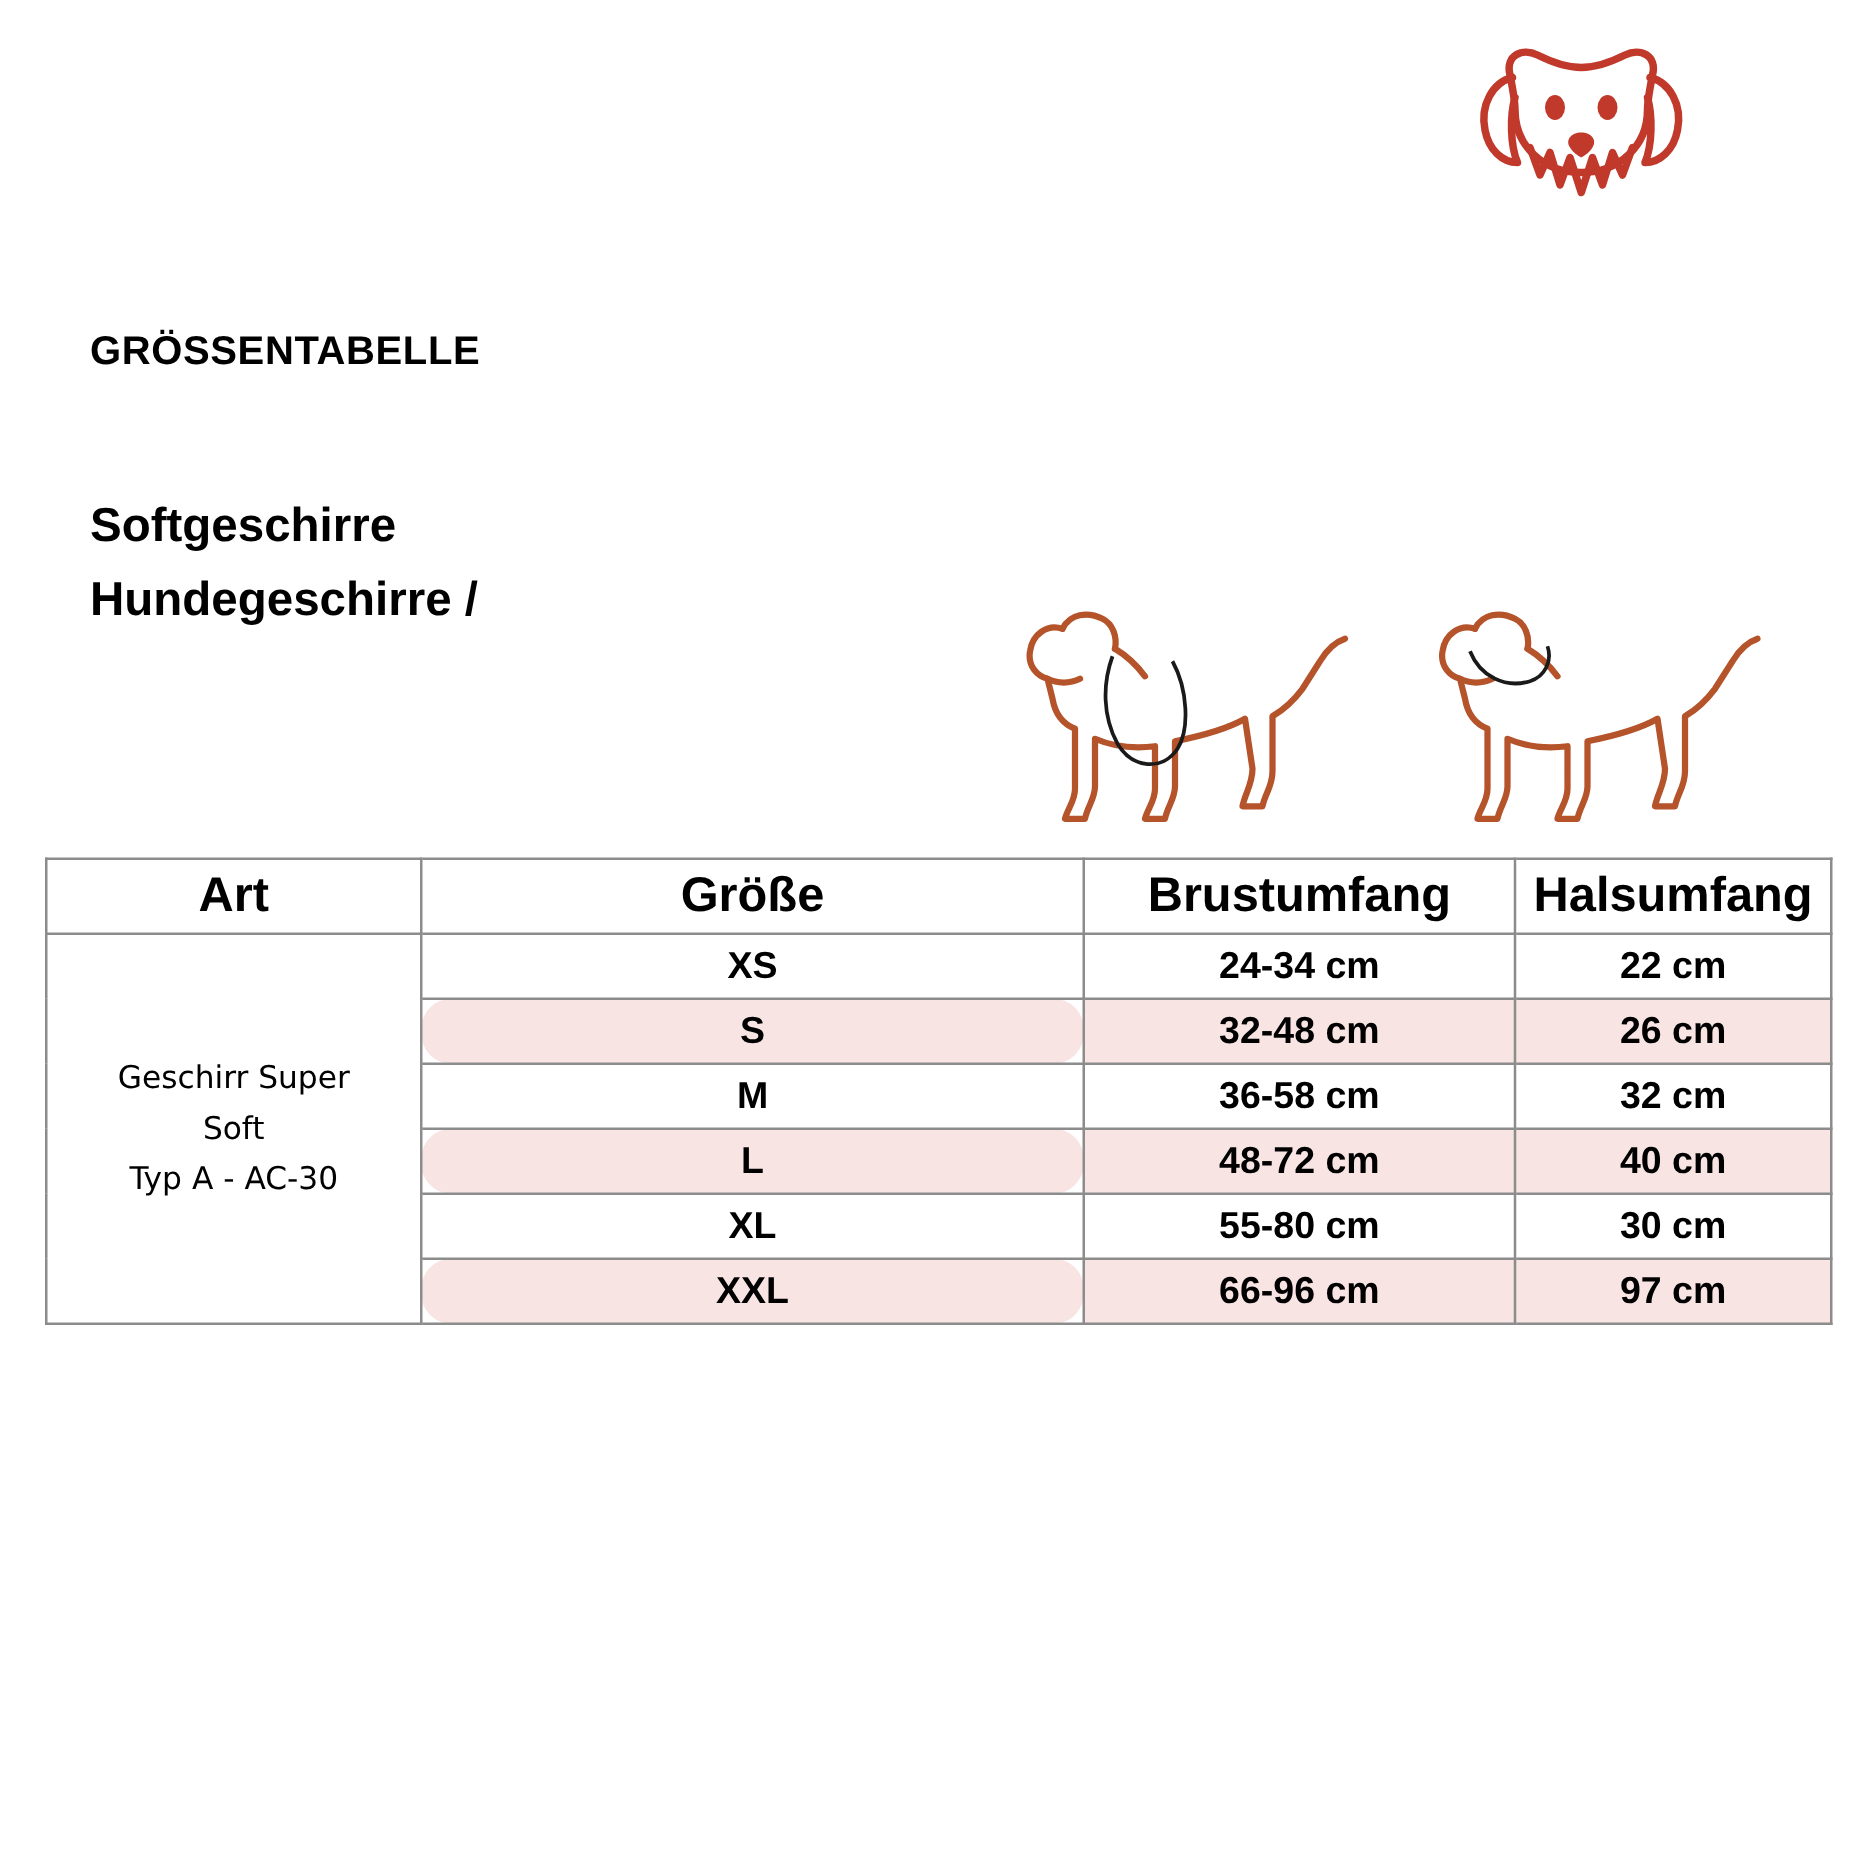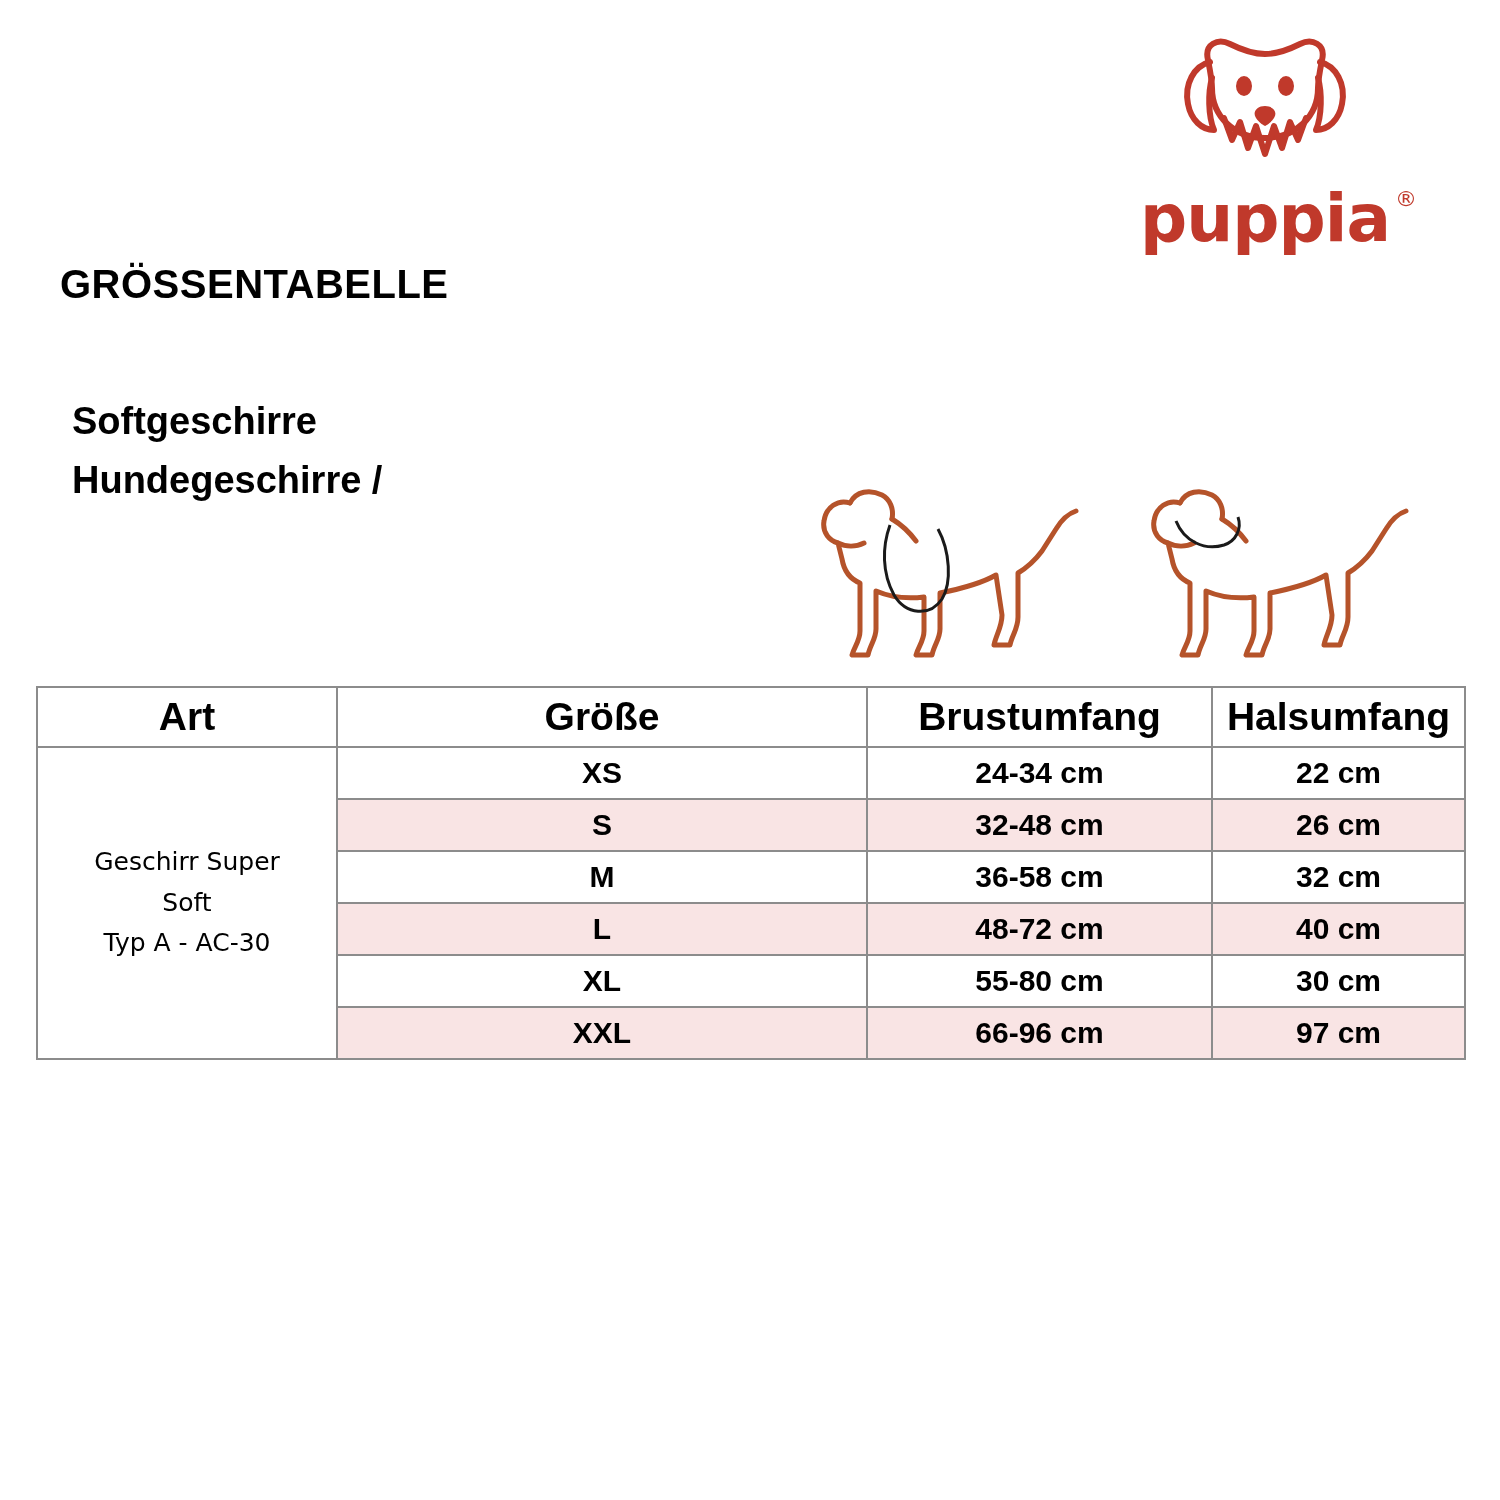--- a/index.html
+++ b/index.html
@@ -45,23 +45,23 @@
     position: absolute;
     top: 2px;
     right: -26px;
     font-size: 22px;
     font-weight: normal;
   }
 
   
   .heading-main {
     position: absolute;
-    left: 60px;
+    left: 72px;
     top: 262px;
-    font-size: 40px;
+    font-size: 32px;
     font-weight: bold;
     letter-spacing: 0.5px;
   }
   .heading-sub {
     position: absolute;
     left: 72px;
     top: 392px;
     font-size: 38px;
     font-weight: bold;
     line-height: 1.55;
@@ -115,21 +115,21 @@
   .size-table td.art-cell {
     font-family: "DejaVu Sans", sans-serif;
     font-weight: normal;
     font-size: 25px;
     line-height: 1.62;
     vertical-align: middle;
   }
   .size-table tbody tr.striped td {
     background: #f9e4e4;
   }
-  .cell-size { font-weight: bold; }
+  .cell-size { font-weight: bold; border-radius: 24px; }
   .cell-chest, .cell-neck { font-weight: bold; }
 </style>
 </head>
 <body>
 
 <div class="brand">
   <svg class="brand-mark" viewBox="0 0 210 150">
     <g fill="none" stroke="#c0392b" stroke-width="6" stroke-linejoin="round" stroke-linecap="round">
 
       <path d="M48 30 C44 14 58 8 70 14 C86 22 96 24 105 24 C114 24 124 22 140 14 C152 8 166 14 162 30
@@ -140,24 +140,20 @@
       <path d="M160 32 C176 36 186 54 182 74 C179 90 168 100 156 100 C162 86 162 62 158 48"></path>
 
       <path d="M64 88 L72 110 L80 92 L88 118 L96 96 L105 124 L114 96 L122 118 L130 92 L138 110 L146 88"></path>
     </g>
 
     <ellipse cx="84" cy="56" rx="8" ry="10" fill="#c0392b"></ellipse>
     <ellipse cx="126" cy="56" rx="8" ry="10" fill="#c0392b"></ellipse>
 
     <path d="M105 76 C97 76 92 82 96 88 C99 93 105 96 105 96 C105 96 111 93 114 88 C118 82 113 76 105 76 Z" fill="#c0392b"></path>
   </svg>
-  <div class="brand-wordmark">
-    <span>puppia</span>
-    <span class="brand-reg">®</span>
-  </div>
 </div>
 
 <div class="heading-main">GRÖSSENTABELLE</div>
 <div class="heading-sub">
   <div>Softgeschirre</div>
   <div>Hundegeschirre /</div>
 </div>
 
 <div class="dogs">
   <svg class="dog dog-chest" viewBox="0 0 290 220">

